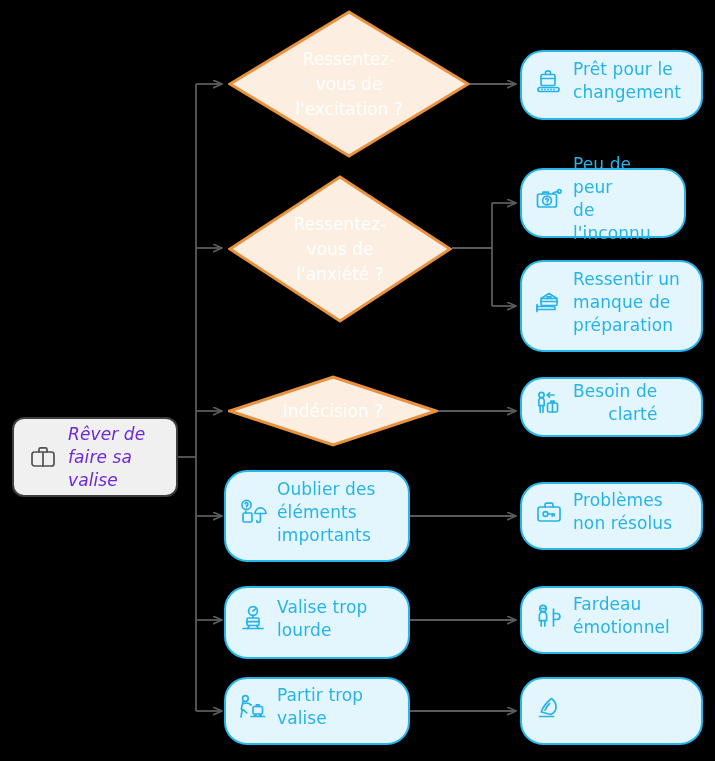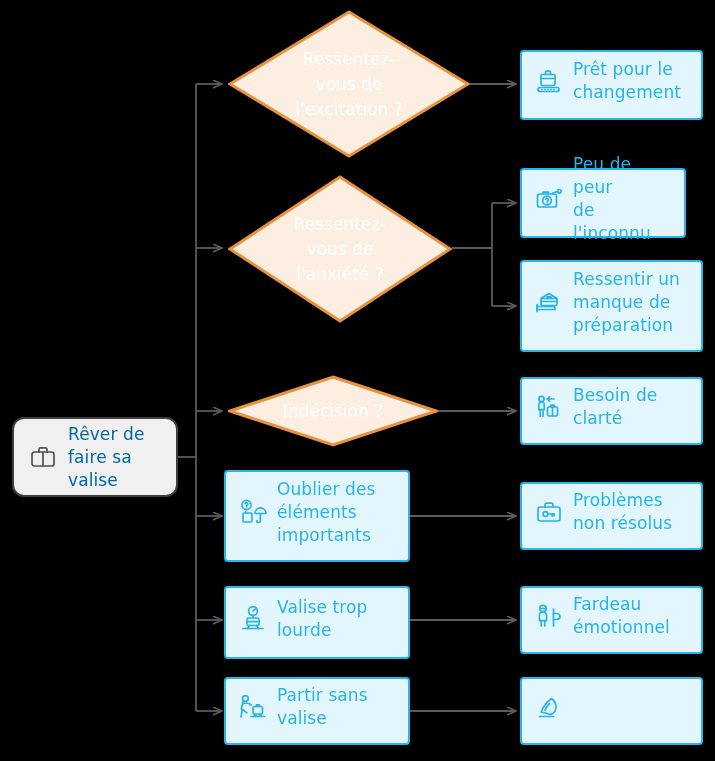--- a/index.html
+++ b/index.html
@@ -30,24 +30,25 @@
     border-radius: 10px;
   }
   .root-node {
     background: #f0f0f0;
     border: 2px solid #3f3f3f;
     border-radius: 12px;
     padding: 0 10px 0 12px;
     gap: 8px;
   }
   .root-node .node-label {
-    color: #0369a1;
+    color: #6d28d9;
     font-size: 17px;
     line-height: 23px;
     letter-spacing: .1px;
+    font-style: italic;
   }
   .root-node .node-icon svg { stroke: #515151; }
 
   
   .decision {
     position: absolute;
     box-sizing: border-box;
     display: flex;
     align-items: center;
     justify-content: center;
@@ -63,21 +64,21 @@
     line-height: 25px;
     text-align: center;
     white-space: pre-line;
     z-index: 2;
   }
 
   
   .blue-node {
     background: #e3f6fd;
     border: 2.5px solid #26b6ec;
-    border-radius: 4px;
+    border-radius: 23px;
     padding: 0 8px 8px 10px;
     gap: 7px;
   }
   .blue-node .node-label {
     color: #28b3e8;
     font-size: 17px;
     line-height: 23px;
     white-space: pre-line;
     letter-spacing: .1px;
   }
@@ -217,21 +218,21 @@
         <path d="M6.6 12.6c2.6-1.1 5.4-.5 7.6 1.4"></path>
         <path d="M5.3 18.5L4 26"></path>
         <path d="M6.6 19.2l3.2 2.6"></path>
         <rect x="16" y="15.5" width="9.5" height="7.5" rx="1.3"></rect>
         <path d="M19.3 15.5v-1.7h3v1.7"></path>
         <path d="M14 25.5h13.5"></path>
         <circle cx="18.3" cy="24.4" r="0.9"></circle>
         <circle cx="23.3" cy="24.4" r="0.9"></circle>
       </svg>
     </span>
-    <span class="node-label">Partir sans
+    <span class="node-label">Partir trop
 valise</span>
   </div>
 
   <div class="node blue-node" style="left:520px; top:50px; width:183px; height:70px;">
     <span class="node-icon">
       <svg viewBox="0 0 32 32" aria-hidden="true">
         <rect x="8" y="9.5" width="14" height="11" rx="1.6"></rect>
         <path d="M12.5 9.5V7.4a1.2 1.2 0 0 1 1.2-1.2h2.6a1.2 1.2 0 0 1 1.2 1.2v2.1"></path>
         <path d="M8 13.5h14"></path>
         <rect x="5" y="22.5" width="21" height="4" rx="2"></rect>
@@ -267,21 +268,21 @@
         <path d="M14 12.5v-1.6h4v1.6"></path>
         <path d="M4 20.5h16a2 2 0 0 1 2 2v1H4z"></path>
         <path d="M4 18.5v7"></path>
       </svg>
     </span>
     <span class="node-label">Ressentir un
 manque de
 préparation</span>
   </div>
 
-  <div class="node blue-node" style="left:520px; top:377px; width:183px; height:68px;">
+  <div class="node blue-node" style="left:520px; top:377px; width:183px; height:60px;text-align:right;">
     <span class="node-icon">
       <svg viewBox="0 0 32 32" aria-hidden="true">
         <circle cx="8.5" cy="8" r="2.6"></circle>
         <path d="M5.8 13.2a2.7 2.7 0 0 1 2.7-2.2 2.7 2.7 0 0 1 2.7 2.2v5.5H5.8z"></path>
         <path d="M7.2 18.7v6.5M10 18.7v6.5"></path>
         <path d="M21 8h-6.5"></path>
         <path d="M16.5 5.8L14.2 8l2.3 2.2"></path>
         <rect x="14.5" y="16" width="10" height="9" rx="1.6"></rect>
         <path d="M17.8 16v-1.8h3.4V16"></path>
         <path d="M19.5 16v9"></path>

